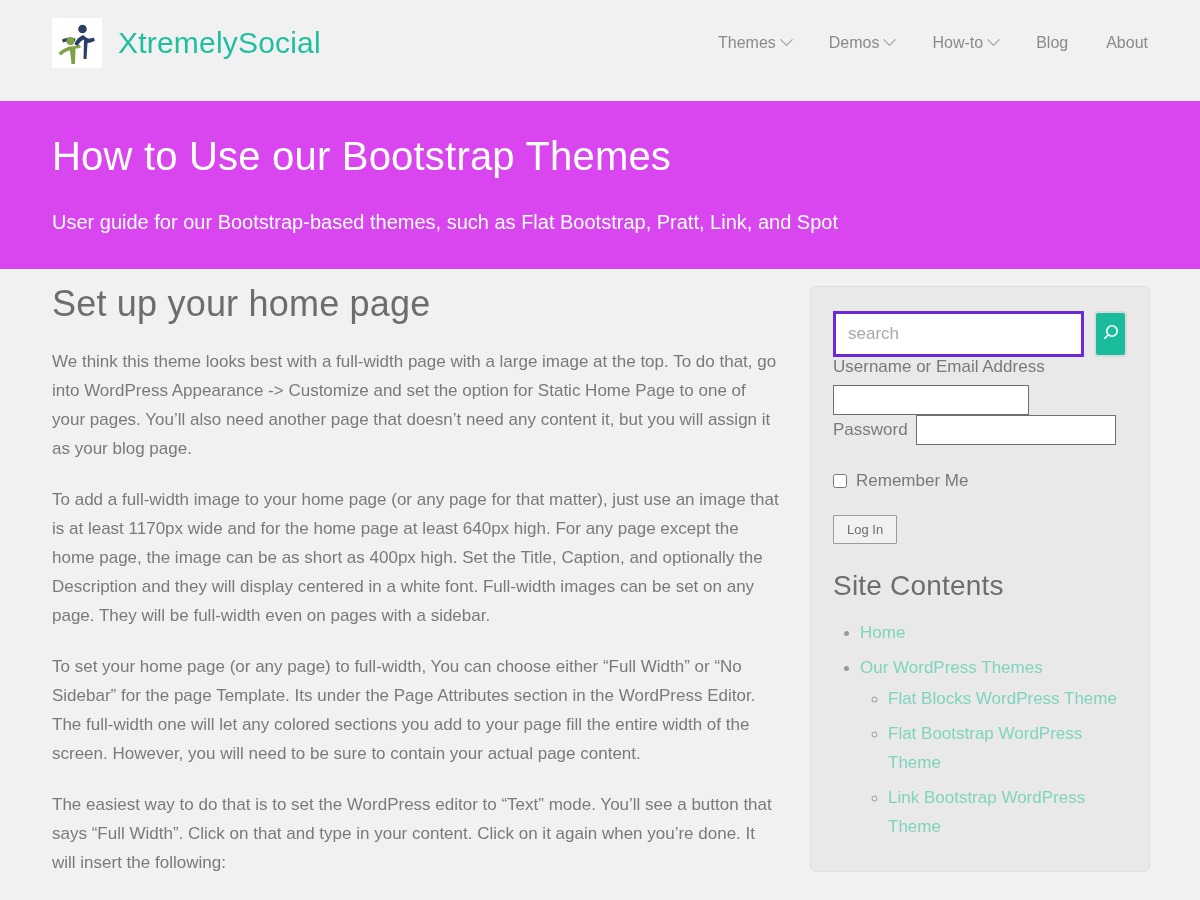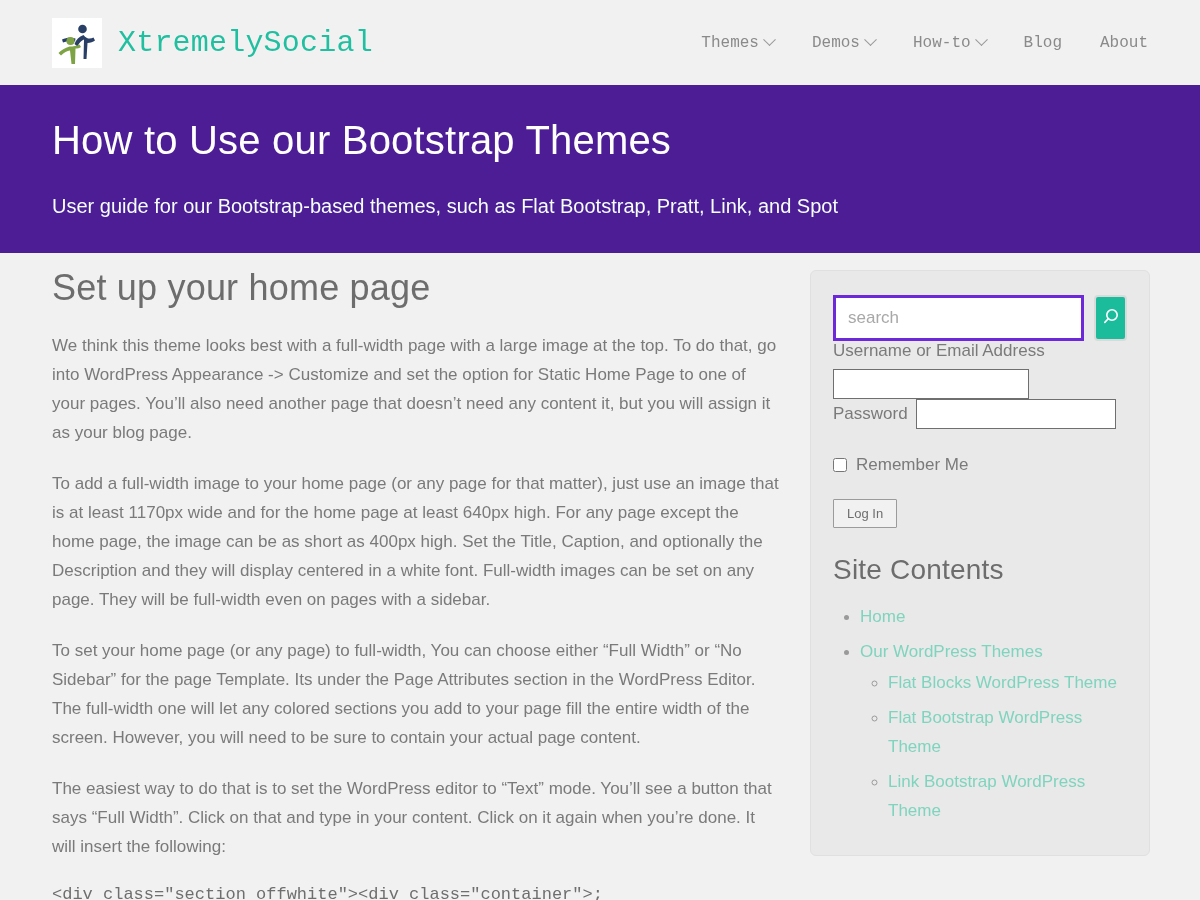--- a/index.html
+++ b/index.html
@@ -13,21 +13,20 @@
     overflow: hidden;
   }
 
   
   .site-header {
     height: 85px;
     background: #f1f1f1;
     display: flex;
     align-items: center;
     padding: 0 52px 0 52px;
-    font-family: Liberation Mono, monospace;
   }
   .brand {
     display: flex;
     align-items: center;
     gap: 16px;
     text-decoration: none;
   }
   .brand-logo {
     width: 50px;
     height: 50px;
@@ -64,24 +63,25 @@
     display: inline-block;
     width: 9px;
     height: 9px;
     border-right: 1.6px solid #9a9a9a;
     border-bottom: 1.6px solid #9a9a9a;
     transform: rotate(45deg) translate(-2px,-2px);
   }
 
   
   .hero {
-    background: #4c1d95;
+    background: #d946ef;
     height: 168px;
     padding: 30px 52px 0 52px;
     color: #ffffff;
+    margin-top: 16px;
   }
   .hero-title {
     margin: 0;
     font-size: 40px;
     font-weight: 400;
     line-height: 1.25;
     color: #ffffff;
     letter-spacing: 0.2px;
   }
   .hero-subtitle {

